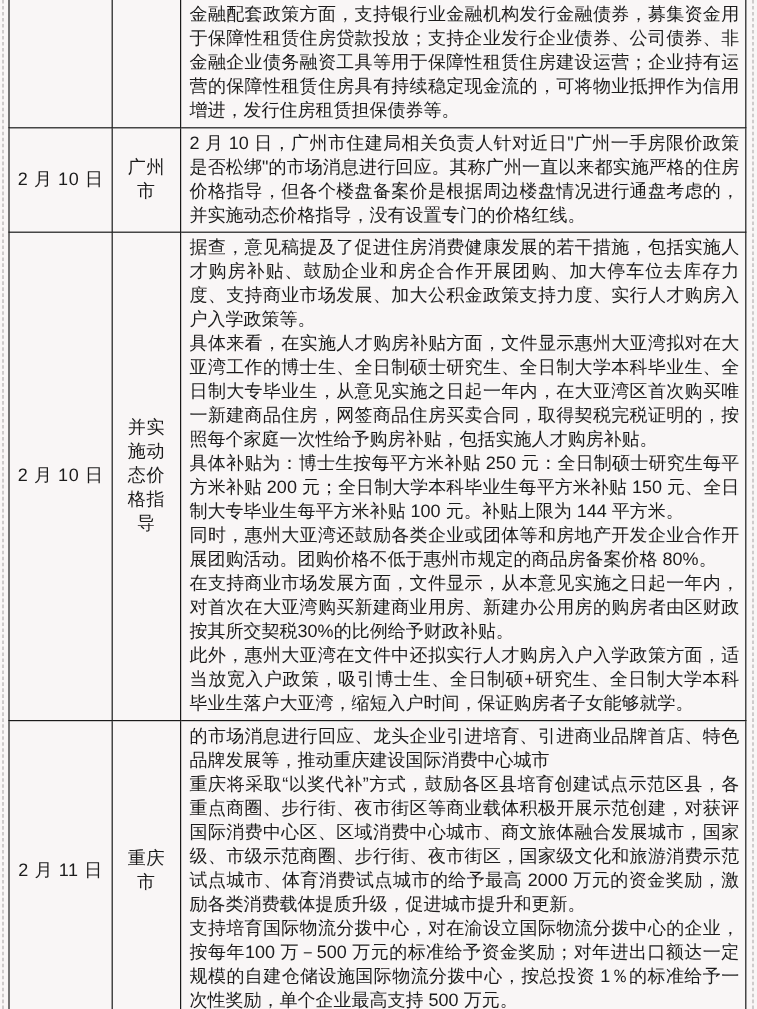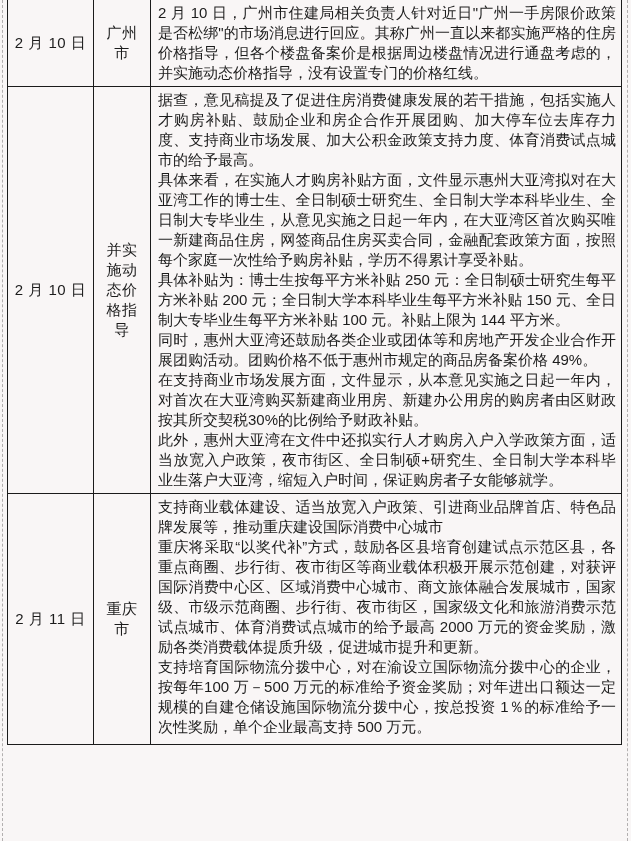--- a/index.html
+++ b/index.html
@@ -64,42 +64,49 @@
 <div class="page-edge left"></div>
 <div class="page-edge right"></div>
 
 <table class="policy-table">
   <colgroup>
     <col class="c-date">
     <col class="c-city">
     <col class="c-text">
   </colgroup>
   <tbody id="table-body">
+      <tr class="row-0">
+        <td class="date-cell"></td>
+        <td class="city-cell"></td>
+        <td class="text-cell">
+          <p>金融配套政策方面，支持银行业金融机构发行金融债券，募集资金用于保障性租赁住房贷款投放；支持企业发行企业债券、公司债券、非金融企业债务融资工具等用于保障性租赁住房建设运营；企业持有运营的保障性租赁住房具有持续稳定现金流的，可将物业抵押作为信用增进，发行住房租赁担保债券等。</p>
+        </td>
+      </tr>
       <tr class="row-1">
         <td class="date-cell">2 月 10 日</td>
         <td class="city-cell">广州市</td>
         <td class="text-cell">
           <p>2 月 10 日，广州市住建局相关负责人针对近日"广州一手房限价政策是否松绑"的市场消息进行回应。其称广州一直以来都实施严格的住房价格指导，但各个楼盘备案价是根据周边楼盘情况进行通盘考虑的，并实施动态价格指导，没有设置专门的价格红线。</p>
         </td>
       </tr>
       <tr class="row-2">
         <td class="date-cell">2 月 10 日</td>
         <td class="city-cell">并实施动态价格指导</td>
         <td class="text-cell">
-          <p>据查，意见稿提及了促进住房消费健康发展的若干措施，包括实施人才购房补贴、鼓励企业和房企合作开展团购、加大停车位去库存力度、支持商业市场发展、加大公积金政策支持力度、体育消费试点城市的给予最高。</p>
-          <p>具体来看，在实施人才购房补贴方面，文件显示惠州大亚湾拟对在大亚湾工作的博士生、全日制硕士研究生、全日制大学本科毕业生、全日制大专毕业生，从意见实施之日起一年内，在大亚湾区首次购买唯一新建商品住房，网签商品住房买卖合同，金融配套政策方面，按照每个家庭一次性给予购房补贴，学历不得累计享受补贴。</p>
+          <p>据查，意见稿提及了促进住房消费健康发展的若干措施，包括实施人才购房补贴、鼓励企业和房企合作开展团购、加大停车位去库存力度、支持商业市场发展、加大公积金政策支持力度、实行人才购房入户入学政策等。</p>
+          <p>具体来看，在实施人才购房补贴方面，文件显示惠州大亚湾拟对在大亚湾工作的博士生、全日制硕士研究生、全日制大学本科毕业生、全日制大专毕业生，从意见实施之日起一年内，在大亚湾区首次购买唯一新建商品住房，网签商品住房买卖合同，取得契税完税证明的，按照每个家庭一次性给予购房补贴，包括实施人才购房补贴。</p>
           <p>具体补贴为：博士生按每平方米补贴 250 元：全日制硕士研究生每平方米补贴 200 元；全日制大学本科毕业生每平方米补贴 150 元、全日制大专毕业生每平方米补贴 100 元。补贴上限为 144 平方米。</p>
-          <p>同时，惠州大亚湾还鼓励各类企业或团体等和房地产开发企业合作开展团购活动。团购价格不低于惠州市规定的商品房备案价格 49%。</p>
+          <p>同时，惠州大亚湾还鼓励各类企业或团体等和房地产开发企业合作开展团购活动。团购价格不低于惠州市规定的商品房备案价格 80%。</p>
           <p>在支持商业市场发展方面，文件显示，从本意见实施之日起一年内，对首次在大亚湾购买新建商业用房、新建办公用房的购房者由区财政按其所交契税30%的比例给予财政补贴。</p>
-          <p>此外，惠州大亚湾在文件中还拟实行人才购房入户入学政策方面，适当放宽入户政策，夜市街区、全日制硕+研究生、全日制大学本科毕业生落户大亚湾，缩短入户时间，保证购房者子女能够就学。</p>
+          <p>此外，惠州大亚湾在文件中还拟实行人才购房入户入学政策方面，适当放宽入户政策，吸引博士生、全日制硕+研究生、全日制大学本科毕业生落户大亚湾，缩短入户时间，保证购房者子女能够就学。</p>
         </td>
       </tr>
       <tr class="row-3">
         <td class="date-cell">2 月 11 日</td>
         <td class="city-cell">重庆市</td>
         <td class="text-cell">
-          <p>支持商业载体建设、适当放宽入户政策、引进商业品牌首店、特色品牌发展等，推动重庆建设国际消费中心城市</p>
+          <p>的市场消息进行回应、龙头企业引进培育、引进商业品牌首店、特色品牌发展等，推动重庆建设国际消费中心城市</p>
           <p>重庆将采取“以奖代补”方式，鼓励各区县培育创建试点示范区县，各重点商圈、步行街、夜市街区等商业载体积极开展示范创建，对获评国际消费中心区、区域消费中心城市、商文旅体融合发展城市，国家级、市级示范商圈、步行街、夜市街区，国家级文化和旅游消费示范试点城市、体育消费试点城市的给予最高 2000 万元的资金奖励，激励各类消费载体提质升级，促进城市提升和更新。</p>
           <p>支持培育国际物流分拨中心，对在渝设立国际物流分拨中心的企业，按每年100 万－500 万元的标准给予资金奖励；对年进出口额达一定规模的自建仓储设施国际物流分拨中心，按总投资 1％的标准给予一次性奖励，单个企业最高支持 500 万元。</p>
         </td>
       </tr>
     </tbody>
 </table>
 
 </body></html>

